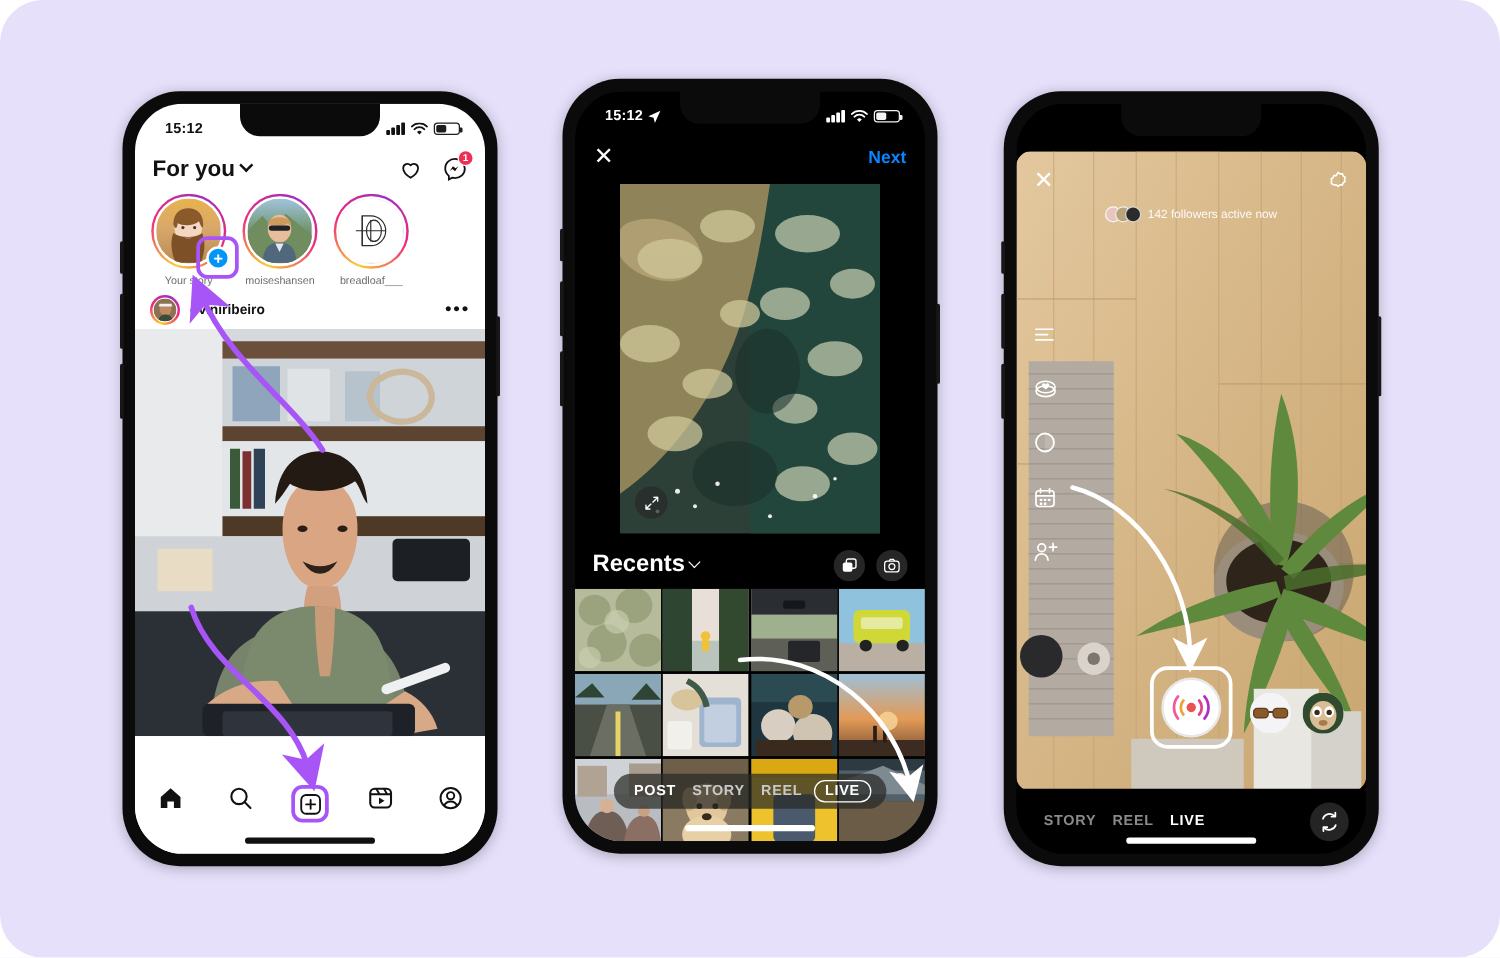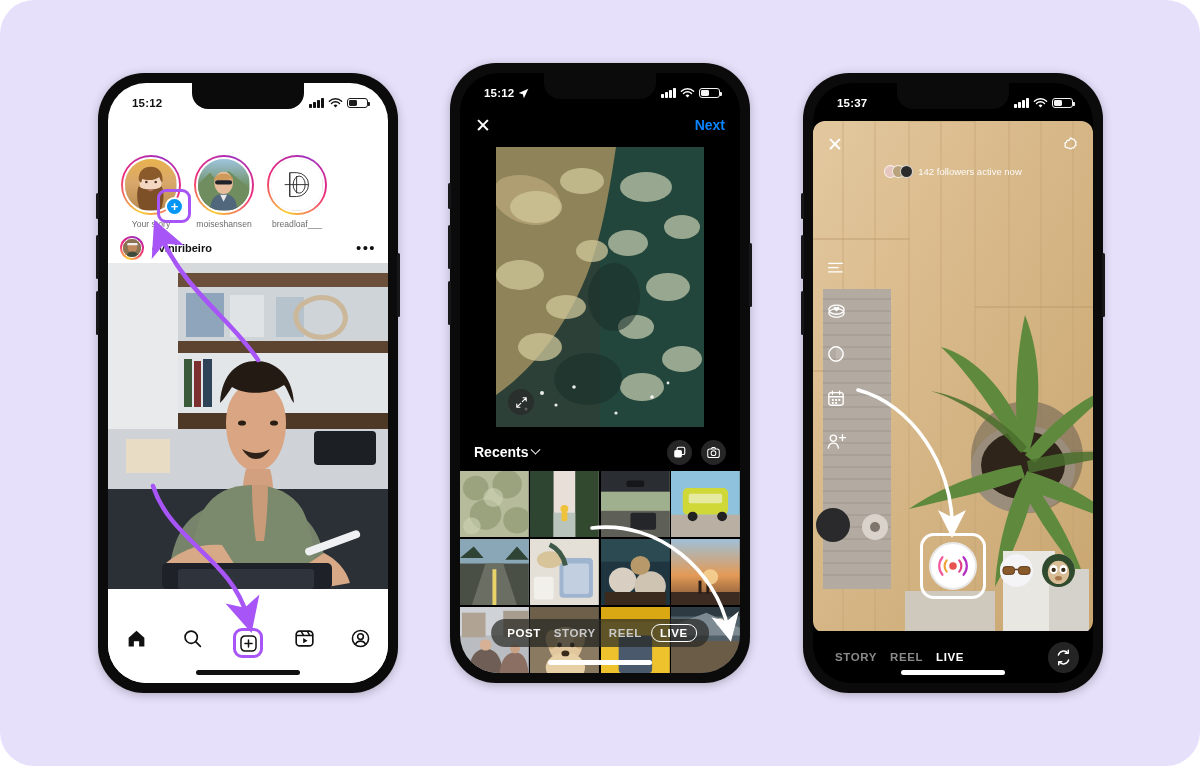--- a/index.html
+++ b/index.html
@@ -188,21 +188,21 @@
   .expand-ic{
     position:absolute; left:12px; bottom:12px;
     width:26px;height:26px;border-radius:50%;
     background:rgba(40,40,40,.72);
     display:flex;align-items:center;justify-content:center;
   }
   .recents{
     position:absolute; top:362px; left:0; right:0; height:34px;
     display:flex; align-items:center; padding:0 14px; color:#fff;
   }
-  .recents .lbl{ font-size:14px; font-weight:bold; display:flex; align-items:center; gap:4px;}
+  .recents .lbl{ font-size:19px; font-weight:bold; display:flex; align-items:center; gap:4px;}
   .chev-w{ width:7px;height:7px;border-right:1.8px solid #fff;border-bottom:1.8px solid #fff;
            transform: rotate(45deg) translate(-2px,-2px); }
   .recents .ic-grp{ margin-left:auto; display:flex; gap:9px; }
   .circ-btn{
     width:25px;height:25px;border-radius:50%;background:#262626;
     display:flex;align-items:center;justify-content:center;
   }
   .grid{
     position:absolute; top:398px; left:0; right:0; bottom:0;
     display:grid; grid-template-columns:repeat(4,1fr); gap:1.6px;
@@ -343,20 +343,38 @@
               <path d="M8 10.4 5.9 8.2a3 3 0 0 1 4.2 0z" fill="#111"></path>
               <path d="M3.6 5.9a6.3 6.3 0 0 1 8.8 0" stroke="#111" stroke-width="1.5" fill="none" stroke-linecap="round"></path>
               <path d="M1.3 3.5a9.6 9.6 0 0 1 13.4 0" stroke="#111" stroke-width="1.5" fill="none" stroke-linecap="round"></path>
             </svg>
             <span class="battery">
                 <i></i>
               </span>
           </span>
         </div>
 
+        <div class="feed-head">
+          <div class="foryou">
+            <span>For you</span>
+            <span class="chev"></span>
+          </div>
+          <div class="head-actions">
+            <svg class="heart-ic" viewBox="0 0 24 24">
+              <path d="M12 20.5s-7.5-4.7-7.5-9.7a4.3 4.3 0 0 1 7.5-2.9 4.3 4.3 0 0 1 7.5 2.9c0 5-7.5 9.7-7.5 9.7z" fill="none" stroke="#111" stroke-width="1.8" stroke-linejoin="round"></path>
+            </svg>
+            <div class="msg-ic">
+              <svg width="20" height="20" viewBox="0 0 24 24">
+                <path d="M12 2.6c-5.3 0-9.4 3.9-9.4 9 0 2.9 1.4 5.5 3.5 7.2v3.5l3.2-1.8c.9.2 1.8.4 2.7.4 5.3 0 9.4-3.9 9.4-9s-4.1-9.3-9.4-9.3z" fill="none" stroke="#111" stroke-width="1.7"></path>
+                <path d="M6.9 14.3 10 9.5l2.6 2 2.6-2-3.1 4.8-2.6-2z" fill="#111"></path>
+              </svg>
+              <span class="badge">1</span>
+            </div>
+          </div>
+        </div>
 
         <div class="stories">
 
           <div class="story">
             <div class="ring">
               <div class="inner">
                 <svg width="100%" height="100%" viewBox="0 0 60 60">
                   <rect width="60" height="60" fill="url(#gBlonde)"></rect>
                   <ellipse cx="30" cy="26" rx="13" ry="16" fill="#f3d7c0"></ellipse>
                   <path d="M16 24c0-10 6-15 14-15s14 5 14 15c0 6-2 2-4-3-4 4-14 5-20 2 0 4-2 7-4 1z" fill="#8a5a2b"></path>
@@ -760,40 +778,20 @@
 
   <div class="phone" id="p3">
     <div class="btn-side" style="left:-2px;top:120px;width:3px;height:26px"></div>
     <div class="btn-side" style="left:-2px;top:162px;width:3px;height:44px"></div>
     <div class="btn-side" style="left:-2px;top:218px;width:3px;height:44px"></div>
     <div class="btn-side" style="right:-2px;top:180px;width:3px;height:64px"></div>
 
     <div class="screen">
       <div class="live">
 
-        <div class="statusbar sb-light">
-          <span class="time">15:37</span>
-          <span style="margin:0 auto" class="greendot"></span>
-          <span class="sb-right">
-            <span class="bars">
-                <i></i>
-                <i></i>
-                <i></i>
-                <i></i>
-              </span>
-            <svg width="15" height="11" viewBox="0 0 16 12">
-              <path d="M8 10.4 5.9 8.2a3 3 0 0 1 4.2 0z" fill="#fff"></path>
-              <path d="M3.6 5.9a6.3 6.3 0 0 1 8.8 0" stroke="#fff" stroke-width="1.5" fill="none" stroke-linecap="round"></path>
-              <path d="M1.3 3.5a9.6 9.6 0 0 1 13.4 0" stroke="#fff" stroke-width="1.5" fill="none" stroke-linecap="round"></path>
-            </svg>
-            <span class="battery">
-                <i></i>
-              </span>
-          </span>
-        </div>
 
         <div class="cam">
           <svg width="280" height="512" viewBox="0 0 280 512" preserveAspectRatio="xMidYMid slice">
             <rect width="280" height="512" fill="url(#gWood)"></rect>
             <g stroke="#c4a273" stroke-width="1" opacity=".65">
               <path d="M30 0v512M62 0v512M96 0v512M128 0v512M162 0v512M196 0v512M228 0v512M260 0v512"></path>
             </g>
             <g stroke="#b8976a" stroke-width="1.4" opacity=".5">
               <path d="M96 0h66M0 118h96M162 186h118M0 250h30M196 330h84"></path>
             </g>

